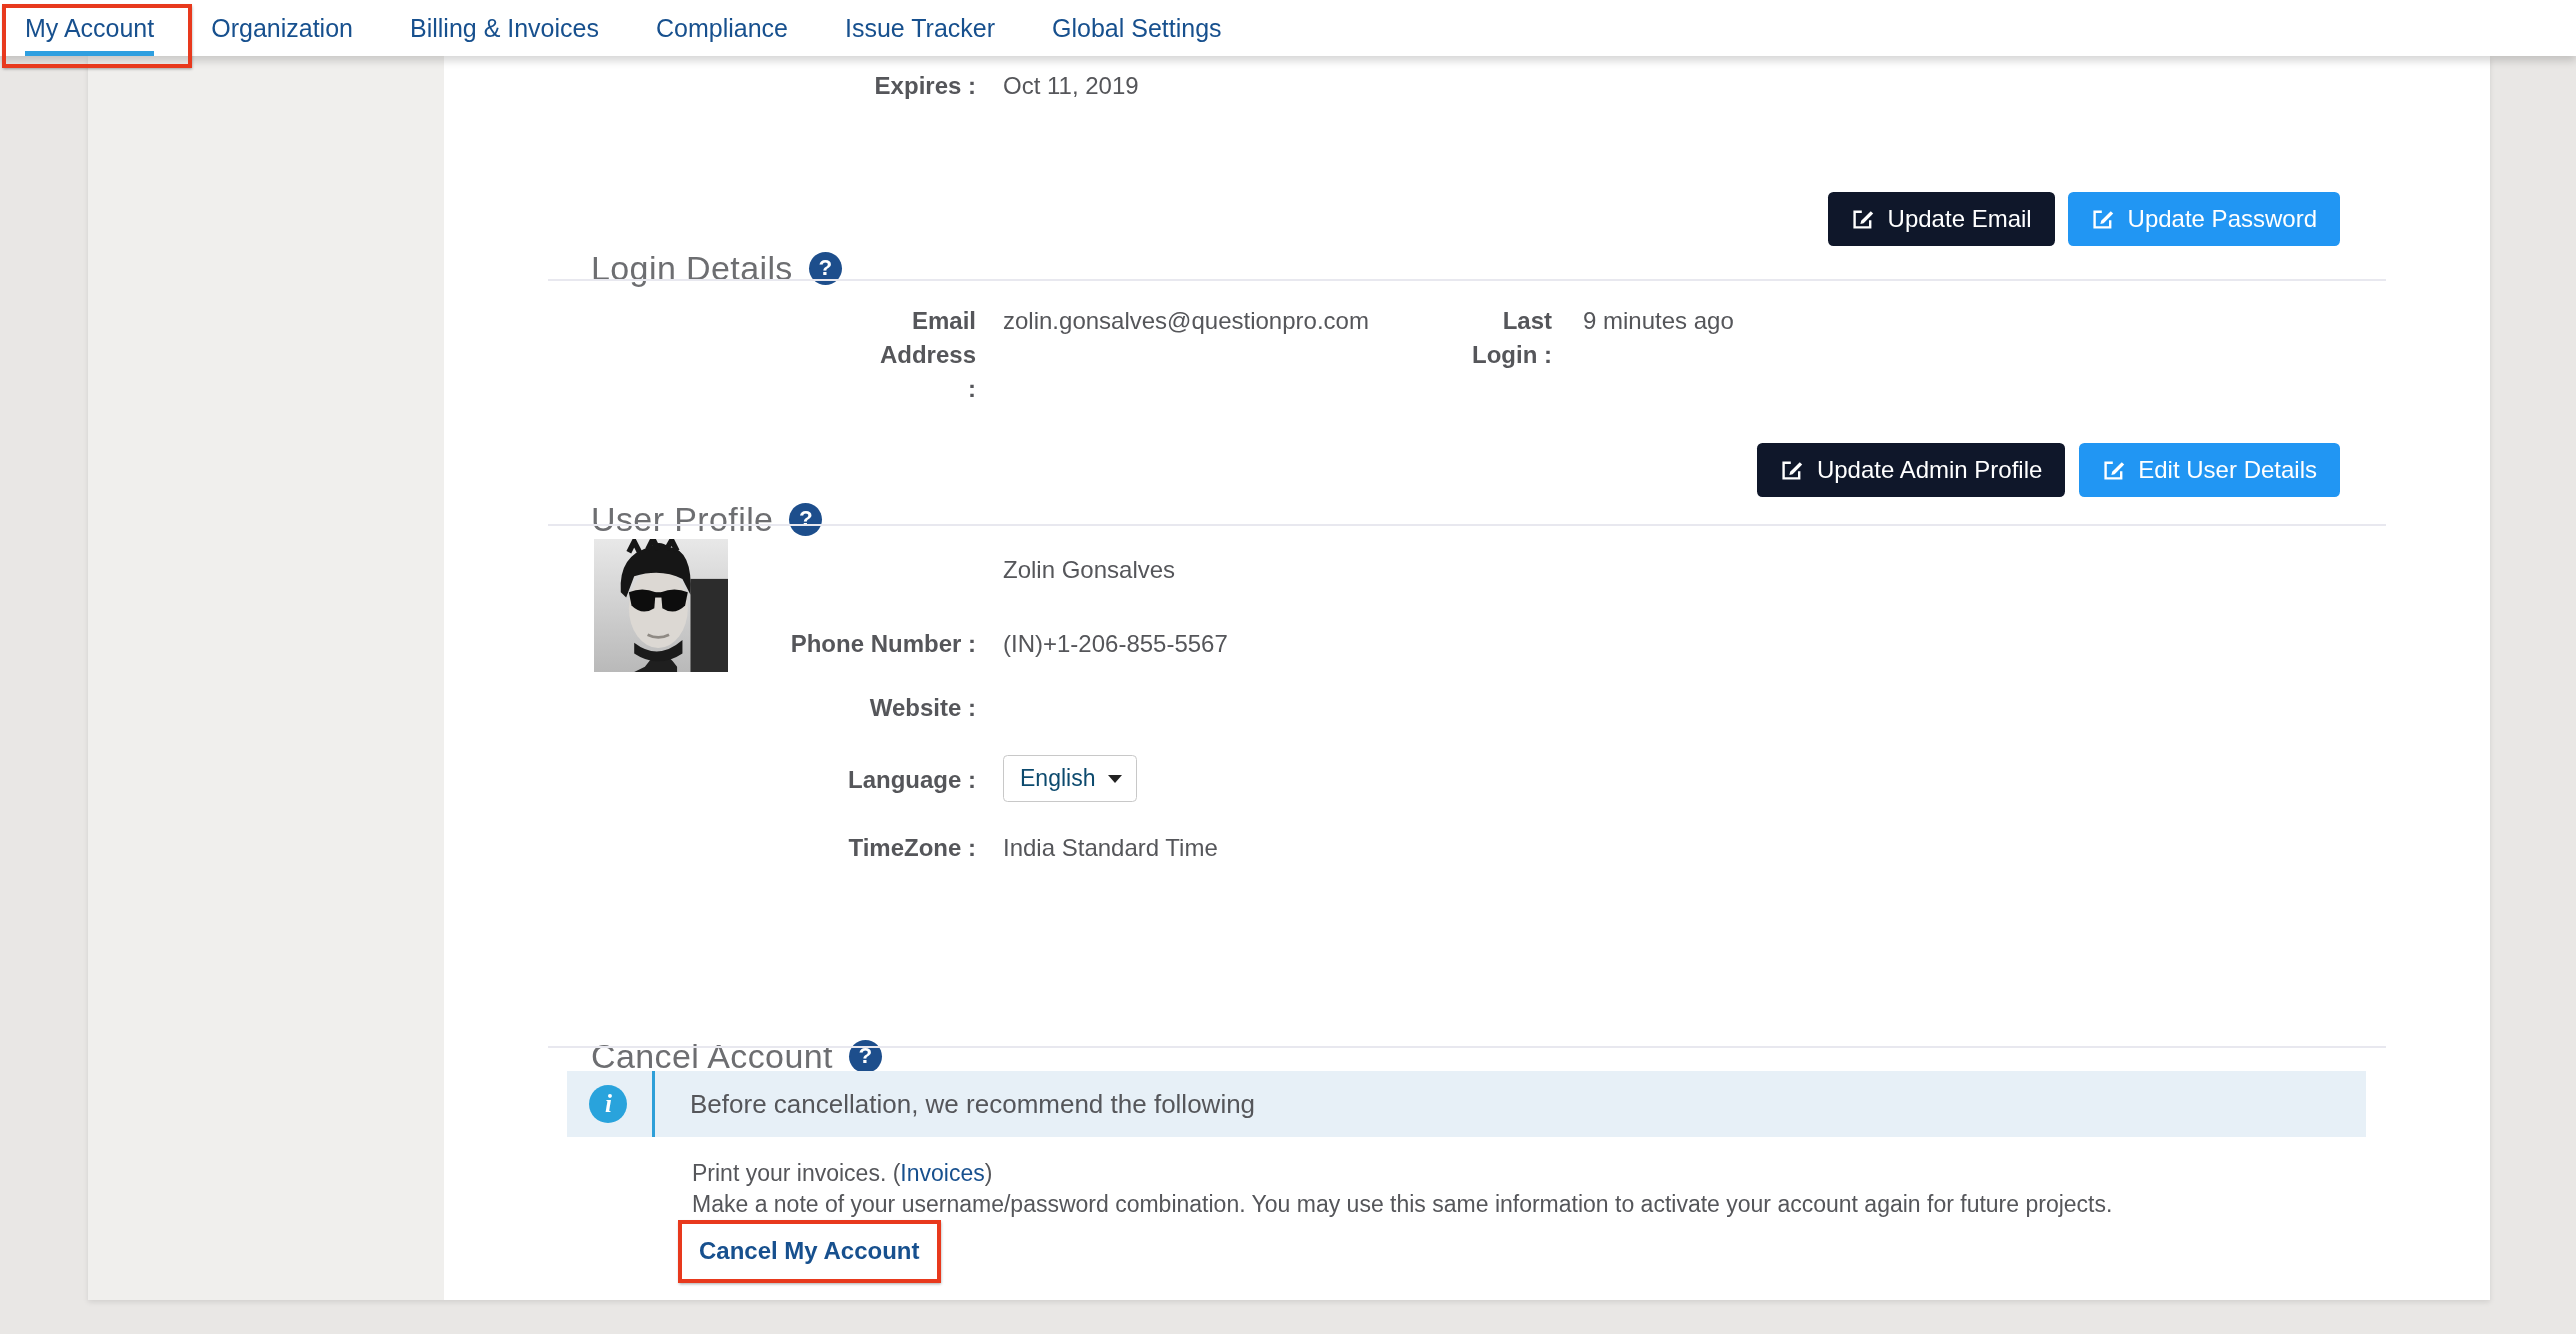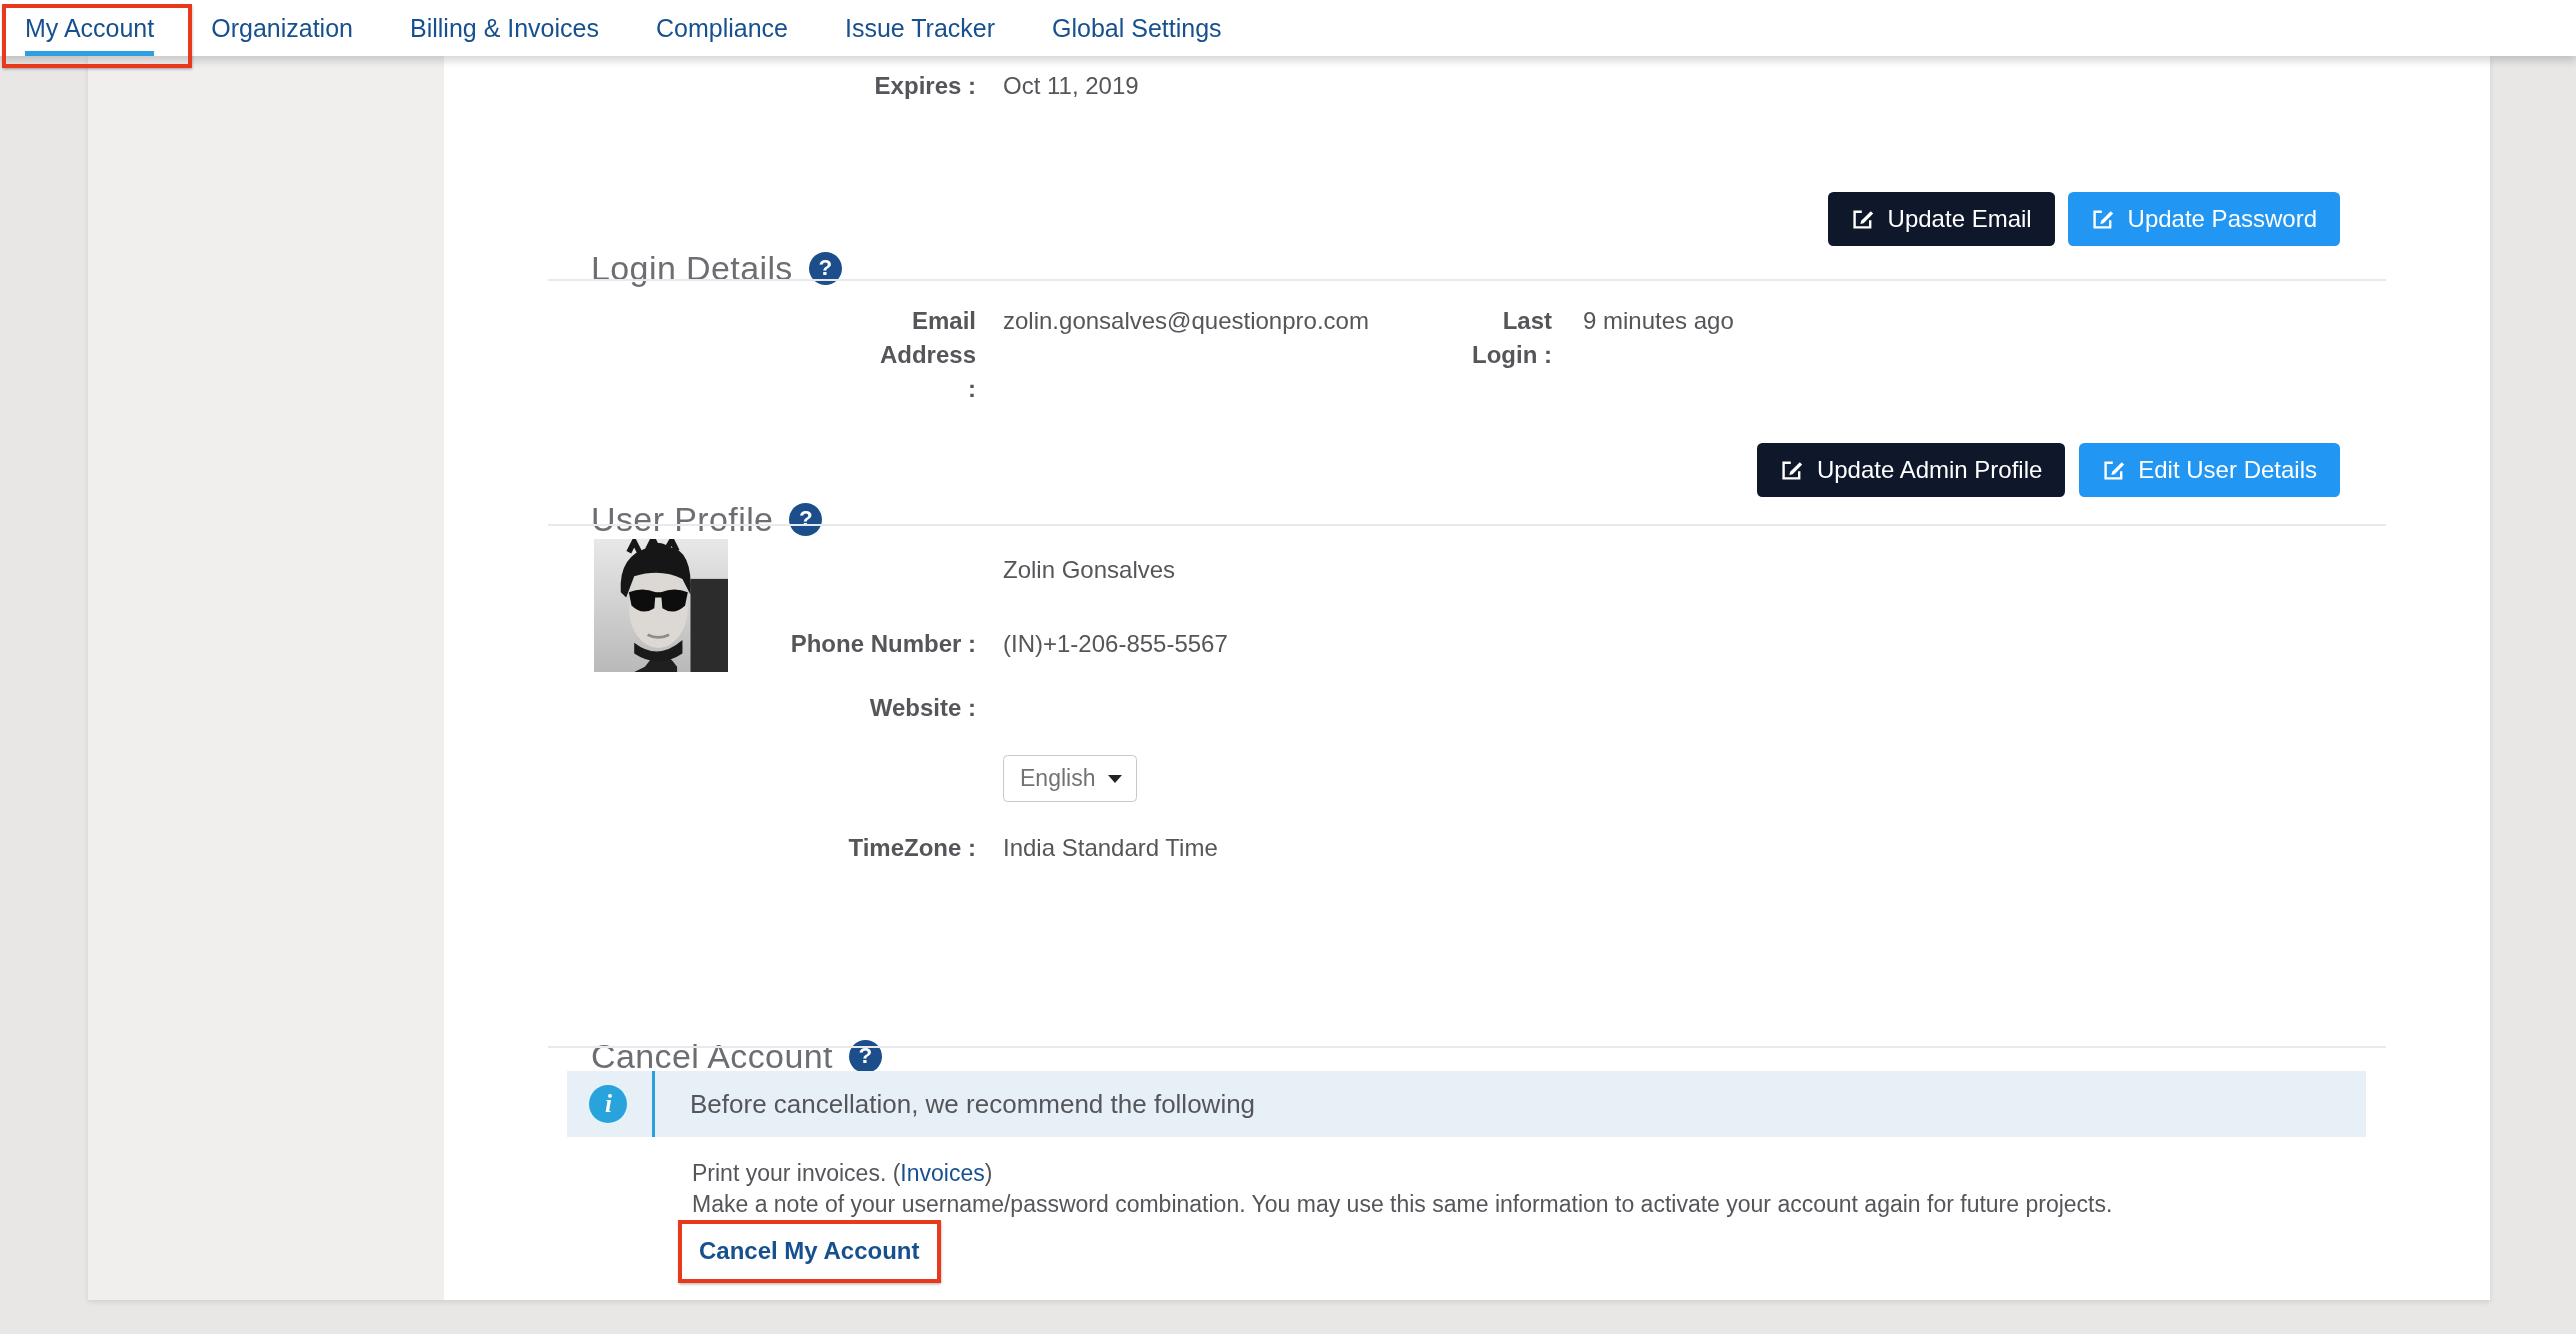--- a/index.html
+++ b/index.html
@@ -91,21 +91,21 @@
   .label-cell { position:absolute; text-align:right; }
 
   
   .lang-select {
     position:absolute; left:915px; top:699px;
     height:47px; min-width:113px;
     background:#ffffff;
     border:0.9px solid #c8c8c8; border-radius:4.5px;
     display:inline-flex; align-items:center; gap:12.5px;
     padding:0 14.3px 0 16px;
-    font-size:23px; color:#737373;
+    font-size:23px; color:#0c4a6e;
     cursor:pointer;
   }
   .caret-down {
     width:0; height:0;
     border-left:7.2px solid transparent;
     border-right:7.2px solid transparent;
     border-top:8px solid #222222;
   }
 
   
@@ -234,20 +234,21 @@
   </div>
 
   <div class="val" style="position:absolute; left:915px; top:497px;">Zolin Gonsalves</div>
 
   <div class="label-cell lbl" style="left:460px; top:571px; width:428px;">Phone Number :</div>
   <div class="val" style="position:absolute; left:915px; top:571px;">(IN)+1-206-855-5567</div>
 
   <div class="label-cell lbl" style="left:460px; top:635px; width:428px;">Website :</div>
   <div class="val" style="position:absolute; left:915px; top:635px;"></div>
 
+  <div class="label-cell lbl" style="left:460px; top:707px; width:428px;">Language :</div>
   <div class="lang-select">
     <span>English</span>
     <span class="caret-down"></span>
   </div>
 
   <div class="label-cell lbl" style="left:460px; top:775px; width:428px;">TimeZone :</div>
   <div class="val" style="position:absolute; left:915px; top:775px;">India Standard Time</div>
 
   <div class="section-title-row" style="top:933px;">
     <span class="section-title">Cancel Account</span>

